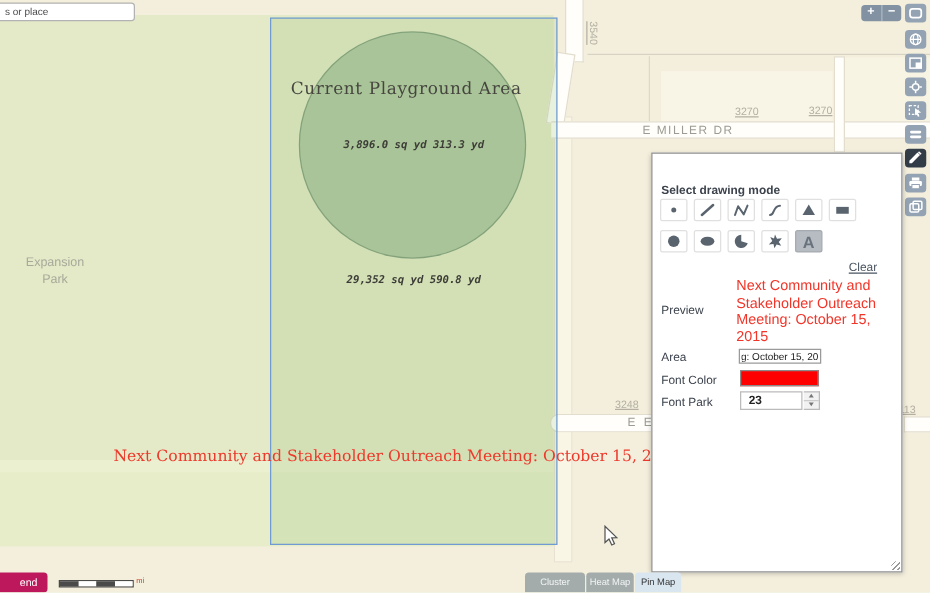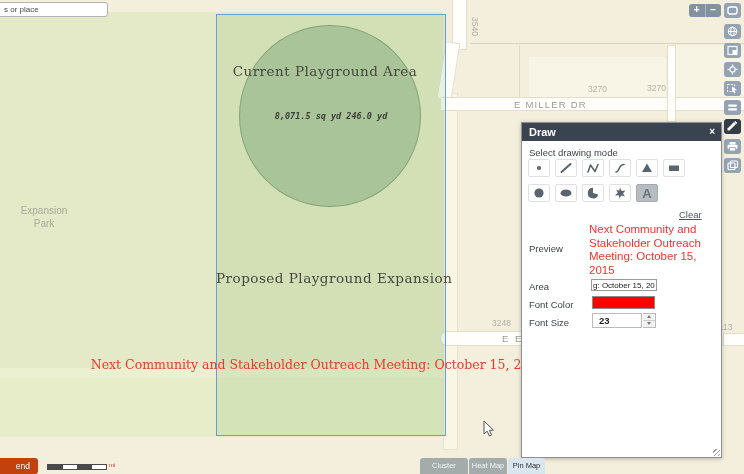--- a/index.html
+++ b/index.html
@@ -19,21 +19,21 @@
   .road{background:#fffefa;border:1px solid #e2ddcd;}
   .road-n{left:452px;top:-2px;width:15px;height:52px;border-top:none;}
   .road-diag{left:441px;top:42px;width:15px;height:58px;transform:rotate(9deg);}
   .road-miller{left:441px;top:97px;width:303px;height:14px;border-left:none;border-right:none;}
   .road-east-v{left:667px;top:45px;width:9px;height:77px;}
   .road-s{left:443px;top:93px;width:15px;height:357px;background:#faf6e6;border-color:#e7e2d2;}
   .road-eb{left:440px;top:331px;width:82px;height:15px;border-radius:7px 0 0 7px;border-right:none;}
   .road-113{left:723px;top:333px;width:21px;height:13px;border-right:none;}
 
   
-  .maplabel{color:#b3b0a3;font-size:8.5px;white-space:nowrap;}
+  .maplabel{color:#b3b0a3;font-size:8.5px;white-space:nowrap;text-decoration:underline;}
   .street{color:#9b9c93;font-size:9.5px;letter-spacing:1.2px;white-space:nowrap;}
   .park-label{left:8px;top:204px;width:72px;text-align:center;color:#a7aa9b;font-size:10px;line-height:13px;}
   .lbl-3540{left:470px;top:17px;writing-mode:vertical-rl;}
   .lbl-3270a{left:588px;top:84px;} .lbl-3270b{left:647px;top:83px;}
   .lbl-33{left:746px;top:84px;} .lbl-3248{left:492px;top:318px;} .lbl-113{left:719px;top:322px;}
   .lbl-miller{left:514px;top:99px;text-align:center;} .lbl-ee{left:502px;top:333px;letter-spacing:2px;}
 
   
   .anno-rect{left:216px;top:14px;width:230px;height:422px;background:rgba(150,190,125,.22);border:1px solid #6f9bd2;}
   .anno-circle{left:239px;top:25px;width:182px;height:182px;border-radius:50%;background:rgba(128,168,122,.5);border:1px solid rgba(100,135,100,.55);}
@@ -56,21 +56,21 @@
   
   .toolbtn{left:724px;width:17px;height:15px;background:#94a3b3;border-radius:3px;display:flex;align-items:center;justify-content:center;}
   .toolbtn.active{background:#333d48;}
   .toolbtn svg{display:block;}
 
   
   .panel{left:521px;top:122px;width:201px;height:336px;background:#fff;border:1px solid #8f8f8f;box-shadow:0 1px 4px rgba(0,0,0,.25);}
   .panel-header{position:absolute;left:0;top:0;width:100%;height:18px;background:#3a4350;color:#fff;font-size:11px;font-weight:bold;line-height:18px;padding-left:7px;}
   .panel-close{position:absolute;right:6px;top:0;color:#fff;font-size:10px;font-weight:bold;cursor:pointer;line-height:18px;}
   .panel-label{position:absolute;font-size:9.5px;color:#3c434d;}
-  .bold{font-weight:normal;}
+  .bold{font-weight:bold;}
   .mode-row{position:absolute;left:6px;display:flex;gap:5px;}
   .mode-btn{width:22px;height:18px;background:#fff;border:1px solid #e0e0e0;border-radius:2px;display:flex;align-items:center;justify-content:center;color:#5a646f;cursor:pointer;}
   .mode-btn.selected{background:#b6bcc2;border-color:#a5abb1;}
   .mode-btn .a-glyph{font-size:13px;color:#6a737d;font-weight:bold;line-height:1;}
   .clear-link{position:absolute;left:157px;top:86px;font-size:9.5px;color:#4a5560;text-decoration:underline;cursor:pointer;}
   .preview-text{position:absolute;left:67px;top:100px;width:112px;color:#f23529;font-size:11.5px;line-height:13.5px;}
   .text-input{position:absolute;left:69px;top:156px;width:66px;height:12px;border:1px solid #9a9a9a;font-size:8px;padding:0 1px;font-family:"Liberation Sans",sans-serif;color:#222;}
   .color-swatch{position:absolute;left:70px;top:173px;width:63px;height:13px;background:#ff0000;border:1px solid #8a8a8a;cursor:pointer;}
   .size-input{position:absolute;left:70px;top:190px;width:50px;height:15px;border:1px solid #bbb;font-size:9.5px;font-weight:bold;padding-left:6px;font-family:"Liberation Sans",sans-serif;color:#222;}
   .spinner{position:absolute;left:121px;top:190px;width:13px;height:15px;border:1px solid #bbb;border-left:none;background:#f2f2f2;}
@@ -78,21 +78,21 @@
   .spin-up{top:0;border-bottom:1px solid #ccc;} .spin-dn{bottom:0;}
   .tri-up{width:0;height:0;border-left:2.5px solid transparent;border-right:2.5px solid transparent;border-bottom:3px solid #777;}
   .tri-dn{width:0;height:0;border-left:2.5px solid transparent;border-right:2.5px solid transparent;border-top:3px solid #777;}
   .resize-handle{position:absolute;right:1px;bottom:1px;width:7px;height:7px;background:repeating-linear-gradient(135deg,transparent 0 2px,#999 2px 3px);cursor:nwse-resize;}
 
   
   .tab{top:458px;height:16px;border-radius:3px 3px 0 0;font-size:7.5px;text-align:center;line-height:16px;cursor:pointer;}
   .tab.gray{background:#a3acab;color:#f2f4f4;}
   .tab.active{background:#d9e6f0;color:#333;}
   .tab-cm{left:420px;width:48px;} .tab-hm{left:469px;width:38px;} .tab-pm{left:508px;width:37px;}
-  .legend-btn{left:0;top:458px;width:38px;height:16px;background:#c2410c;border-radius:0 3px 3px 0;color:#fff;font-size:8.5px;line-height:16px;text-align:right;padding-right:8px;cursor:pointer;}
+  .legend-btn{left:0;top:458px;width:38px;height:16px;background:#be185d;border-radius:0 3px 3px 0;color:#fff;font-size:8.5px;line-height:16px;text-align:right;padding-right:8px;cursor:pointer;}
   .scalebar{left:47px;top:464px;width:60px;height:6px;border:1px solid #4a4a4a;display:flex;}
   .scalebar div{flex:1;} .sb-d{background:#4a4a4a;} .sb-w{background:#fff;}
   .scale-unit{left:109px;top:462px;font-size:6px;color:#c8402f;}
 
   .cursor{left:482px;top:420px;}
 </style>
 </head>
 <body>
 
 <div id="stage">
@@ -121,22 +121,22 @@
   <div class="abs maplabel lbl-3270b">3270</div>
   <div class="abs maplabel lbl-33">33</div>
   <div class="abs maplabel lbl-3248">3248</div>
   <div class="abs maplabel lbl-113">113</div>
   <div class="abs street lbl-miller">E MILLER DR</div>
   <div class="abs street lbl-ee">E E</div>
 
   <div class="abs anno-rect"></div>
   <div class="abs anno-circle"></div>
   <div class="abs anno-serif anno-title1">Current Playground Area</div>
-  <div class="abs anno-mono anno-m1">8,071.5 sq yd 246.0 yd</div>
-  <div class="abs anno-serif anno-title2">Proposed Playground Expansion</div>
+  <div class="abs anno-mono anno-m1">3,896.0 sq yd 313.3 yd</div>
+  <div class="abs anno-mono anno-m2">29,352 sq yd 590.8 yd</div>
   <div class="abs anno-note">Next Community and Stakeholder Outreach Meeting: October 15, 2015</div>
 
   <div class="abs searchbox"><span>s or place</span></div>
 
   <div class="abs zoomctl">
     <div class="half">+</div>
     <div class="half">−</div>
   </div>
 
   <div class="abs toolbtn" style="top:3px">
@@ -192,21 +192,20 @@
       </svg>
   </div>
   <div class="abs toolbtn" style="top:158px">
     <svg width="13" height="11" viewBox="0 0 13 11">
         <rect x="2" y="3" width="7" height="6.5" rx="1" fill="none" stroke="#fff" stroke-width="1.2"></rect>
         <rect x="4.5" y="1" width="7" height="6.5" rx="1" fill="none" stroke="#fff" stroke-width="1.2"></rect>
       </svg>
   </div>
 
   <div class="abs panel">
-    <div class="panel-header">Draw</div>
     <div class="panel-close">×</div>
 
     <div class="panel-label bold" style="left:7px;top:24px">Select drawing mode</div>
 
     <div class="mode-row" style="top:36px">
       <div class="mode-btn">
           <svg width="16" height="14" viewBox="0 0 16 14">
             <circle cx="8" cy="7" r="2" fill="currentColor"></circle>
           </svg>
         </div>
@@ -267,21 +266,21 @@
 
     <div class="panel-label" style="left:7px;top:120px">Preview</div>
     <div class="preview-text">Next Community and Stakeholder Outreach Meeting: October 15, 2015</div>
 
     <div class="panel-label" style="left:7px;top:158px">Area</div>
     <input class="text-input" value="g: October 15, 2015" style="">
 
     <div class="panel-label" style="left:7px;top:176px">Font Color</div>
     <div class="color-swatch"></div>
 
-    <div class="panel-label" style="left:7px;top:194px">Font Size</div>
+    <div class="panel-label" style="left:7px;top:194px">Font Park</div>
     <input class="size-input" value="23" style="">
     <div class="spinner">
       <div class="spin-up">
           <div class="tri-up"></div>
         </div>
       <div class="spin-dn">
           <div class="tri-dn"></div>
         </div>
     </div>
 

